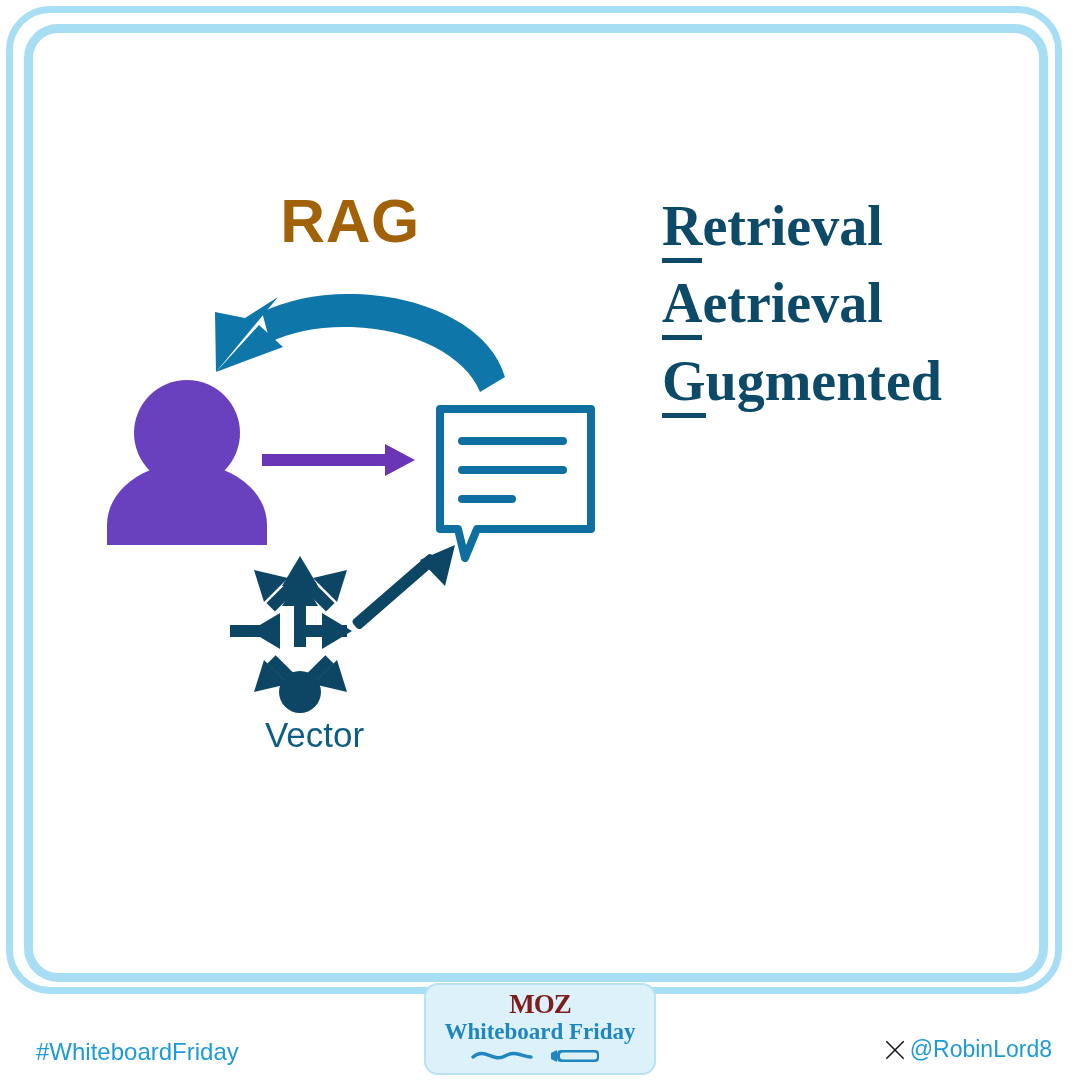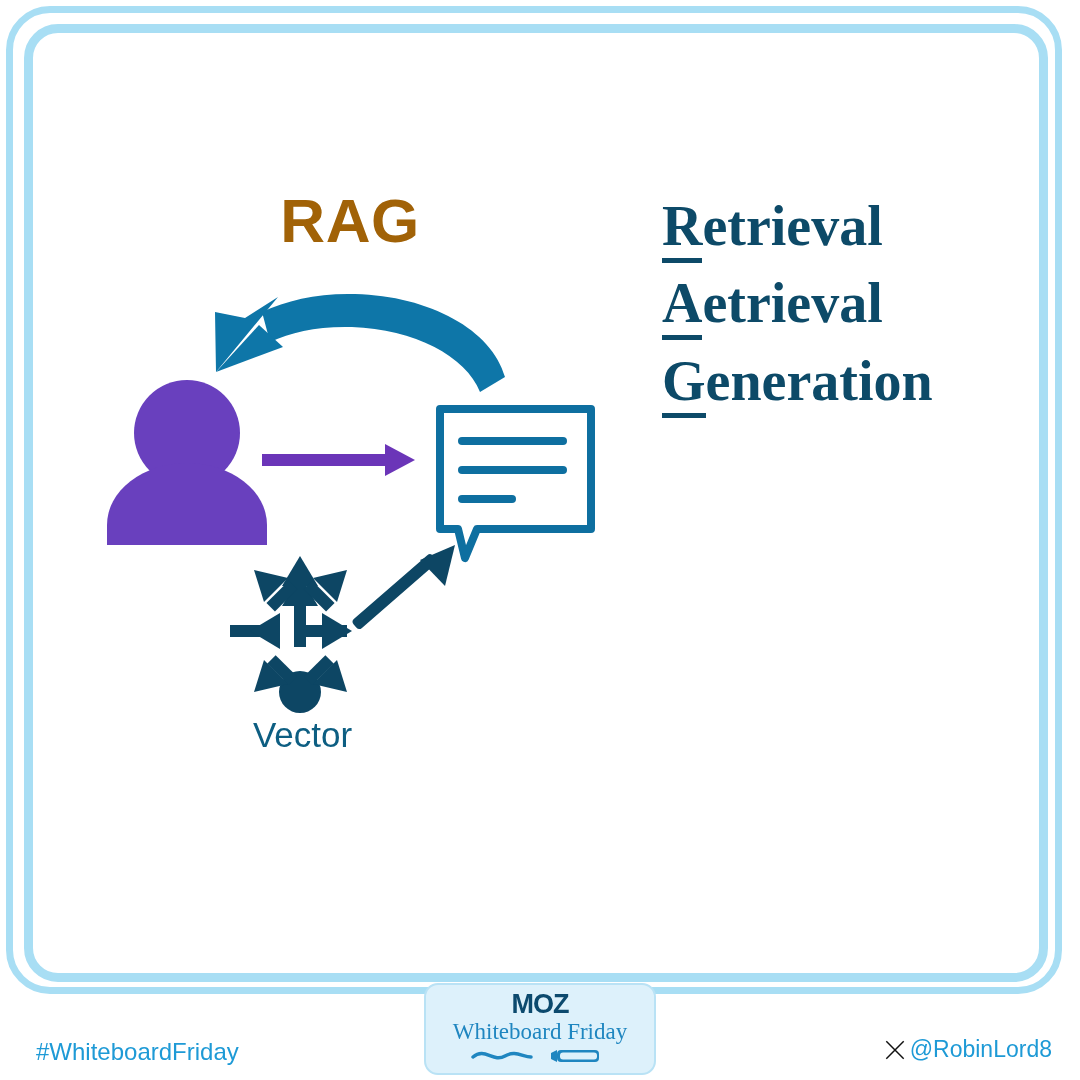--- a/index.html
+++ b/index.html
@@ -73,21 +73,21 @@
     font-family: Liberation Serif, serif;
   }
   .expansion .w { display: block; white-space: nowrap; }
   .expansion .cap {
     border-bottom: 5px solid #0d4a68;
     padding-bottom: 1px;
   }
 
   .vdb-label {
     position: absolute;
-    left: 200px;
+    left: 212px;
     top: 712px;
     width: 205px;
     text-align: center;
     font-size: 35px;
     color: #0d5e82;
     line-height: 1.32;
   }
 
   
   .hashtag {
@@ -130,31 +130,31 @@
     box-sizing: border-box;
     display: flex;
     flex-direction: column;
     align-items: center;
     justify-content: center;
     gap: 2px;
   }
   .moz-wordmark {
     font-size: 27px;
     font-weight: bold;
-    color: #0c4a6e;
+    color: #7f1d1d;
     letter-spacing: -1px;
     line-height: 1;
     position: relative;
-    font-family: Liberation Sans, sans-serif;
+    font-family: Liberation Serif, serif;
   }
   .moz-wbf {
     font-size: 23px;
     color: #1f86c0;
     font-family: "Liberation Serif", serif;
-    font-weight: normal;
+    font-weight: bold;
     line-height: 1.05;
   }
   .moz-squiggle { margin-top: 1px; }
 </style>
 </head>
 <body>
 
 <div class="frame-outer"></div>
 <div class="frame-inner"></div>
 
@@ -238,21 +238,21 @@
     <rect x="355" y="620" width="105" height="12" transform="rotate(-41 355 626)" fill="#0d4664" rx="4"></rect>
     <path d="M455 545 L420 560 L445 586 Z" fill="#0d4664"></path>
   </g>
 </svg>
 
 <div class="rag-title">RAG</div>
 
 <div class="expansion">
   <span class="w"><span class="cap">R</span><span>etrieval</span></span>
   <span class="w"><span class="cap">A</span><span>etrieval</span></span>
-  <span class="w"><span class="cap">G</span><span>eneration</span></span>
+  <span class="w"><span class="cap">G</span><span>ugmented</span></span>
 </div>
 
 <div class="vdb-label">
   <div>Vector</div>
 </div>
 
 <div class="hashtag">#WhiteboardFriday</div>
 
 <div class="handle">
   <span class="x-logo">

